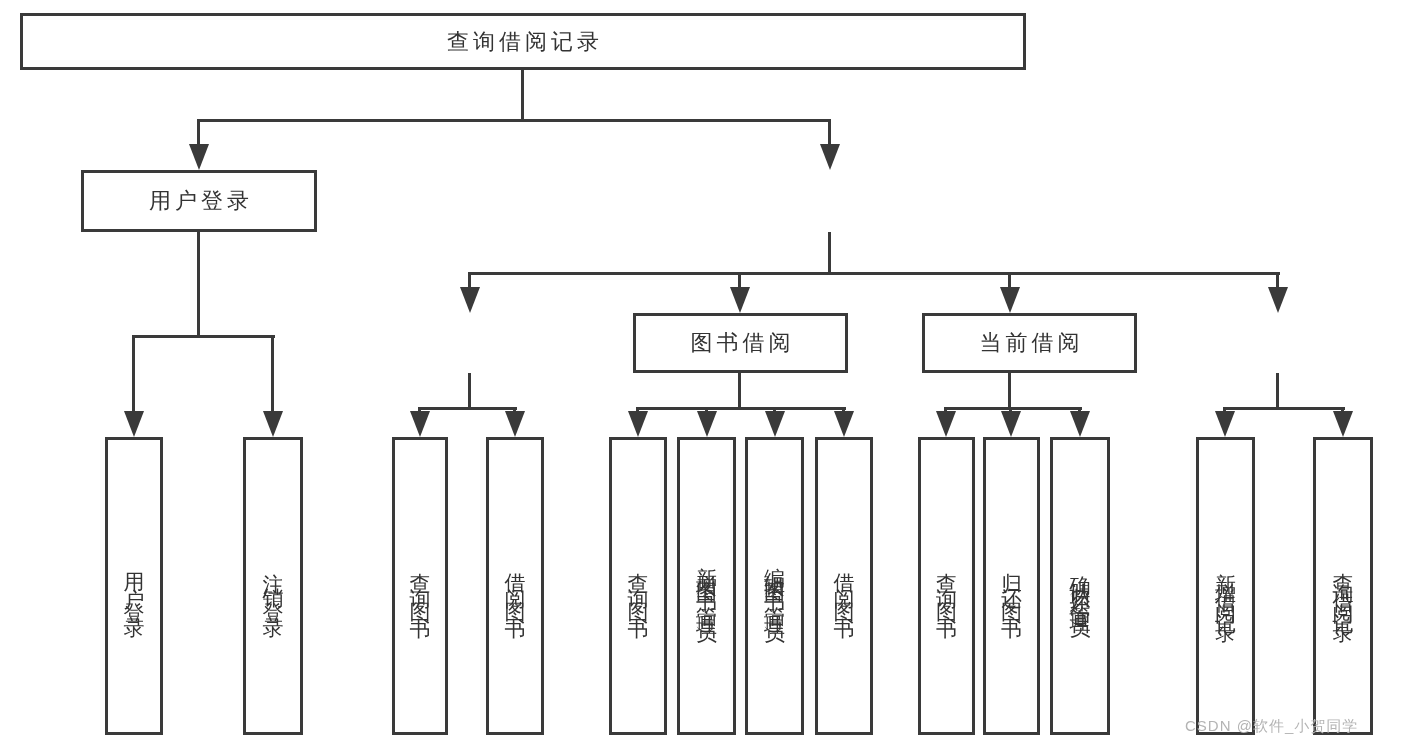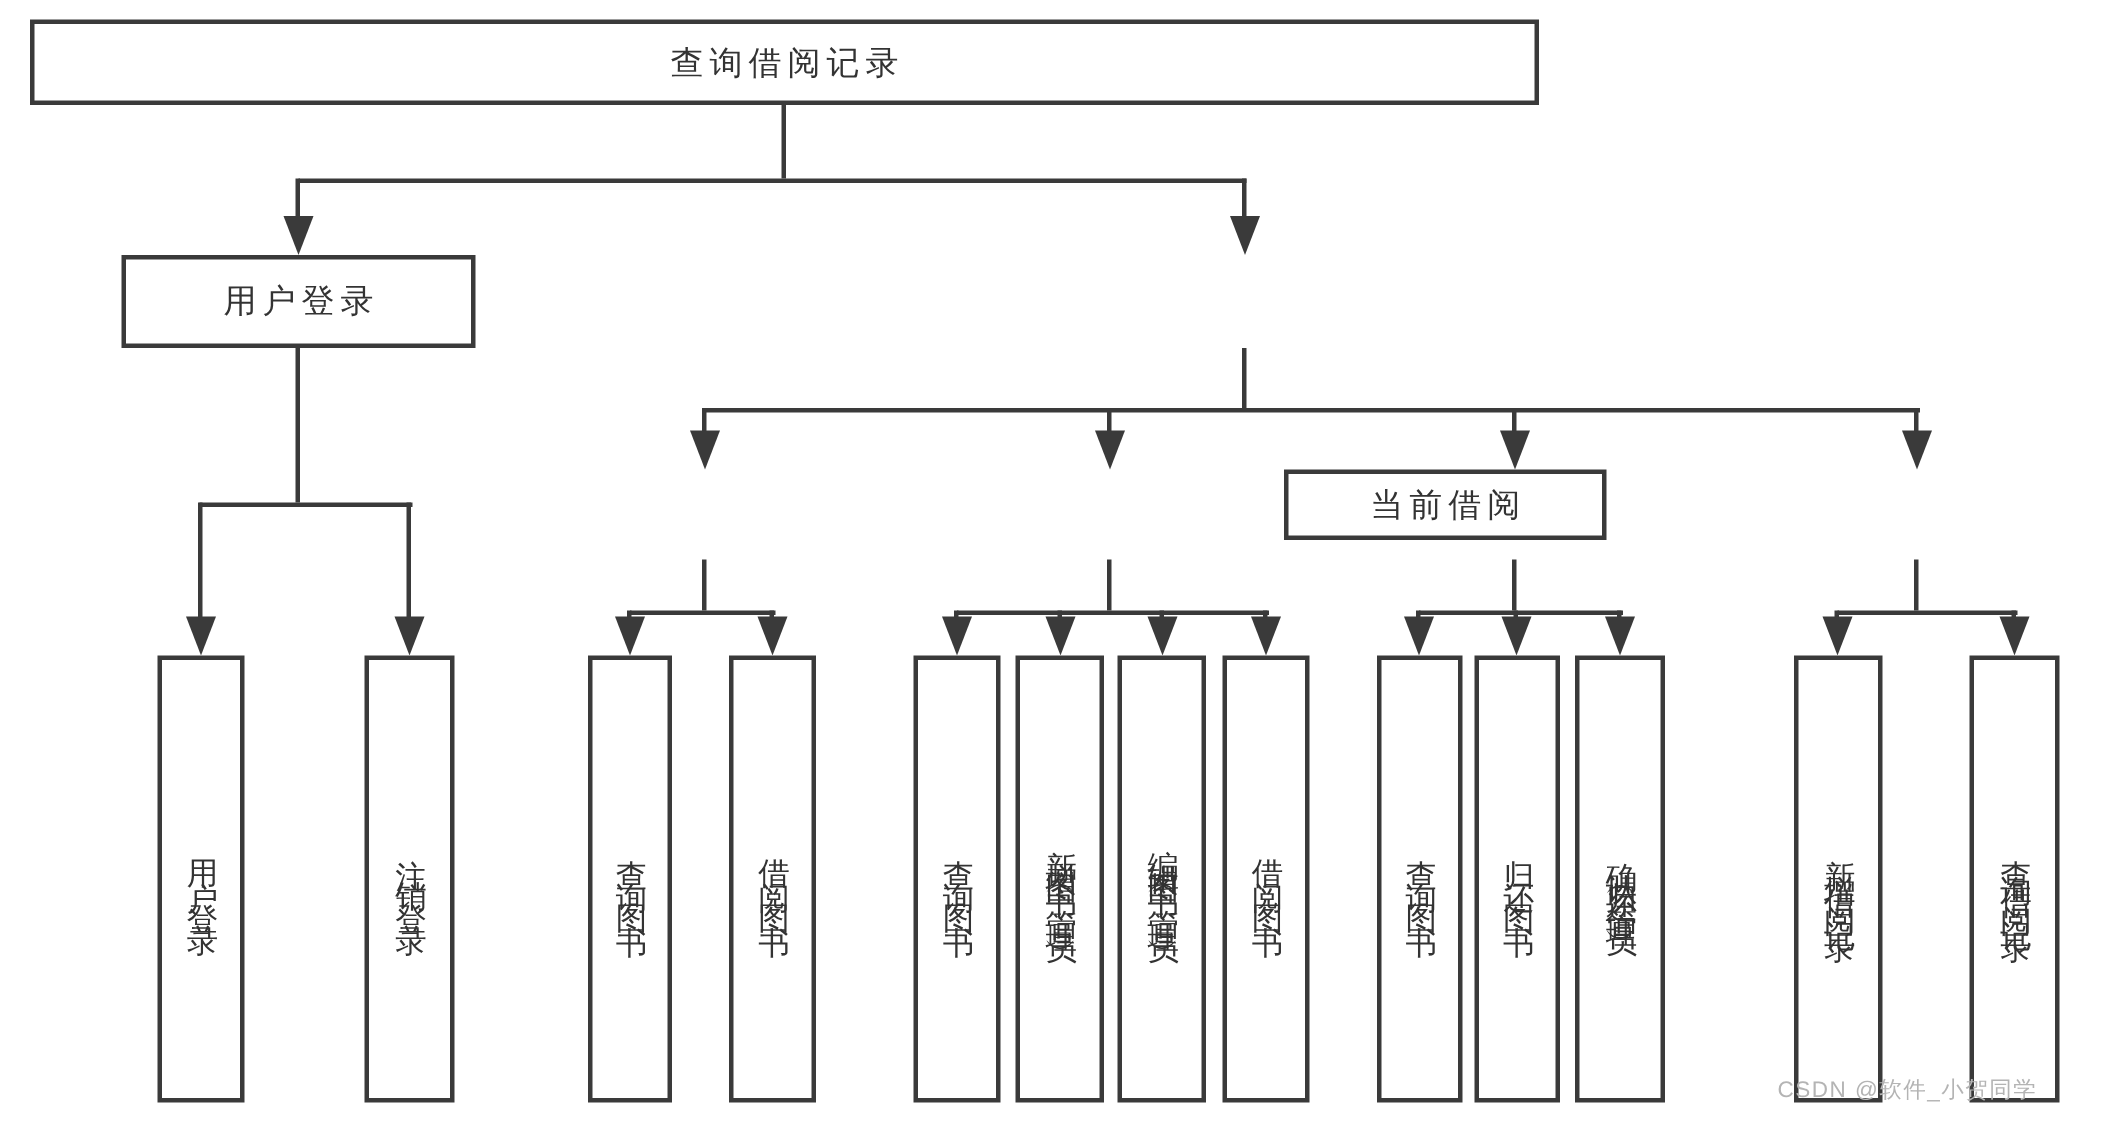--- a/index.html
+++ b/index.html
@@ -98,21 +98,24 @@
   </div>
 
   <div class="box" style="left:20px;top:13px;width:1006px;height:57px">
     <span class="hlabel">查询借阅记录</span>
   </div>
 
   <div class="box" style="left:81px;top:170px;width:236px;height:62px">
     <span class="hlabel">用户登录</span>
   </div>
 
-  <div class="box" style="left:856px;top:313px;width:215px;height:47px">
+  <div class="box" style="left:633px;top:313px;width:215px;height:60px">
+    <span class="hlabel">图书借阅</span>
+  </div>
+  <div class="box" style="left:922px;top:313px;width:215px;height:60px">
     <span class="hlabel">当前借阅</span>
   </div>
 
   <div class="box" style="left:105px;top:437px;width:58px;height:298px">
     <span class="vtext sp4">用户登录</span>
   </div>
   <div class="box" style="left:243px;top:437px;width:60px;height:298px">
     <span class="vtext sp4">注销登录</span>
   </div>
 

